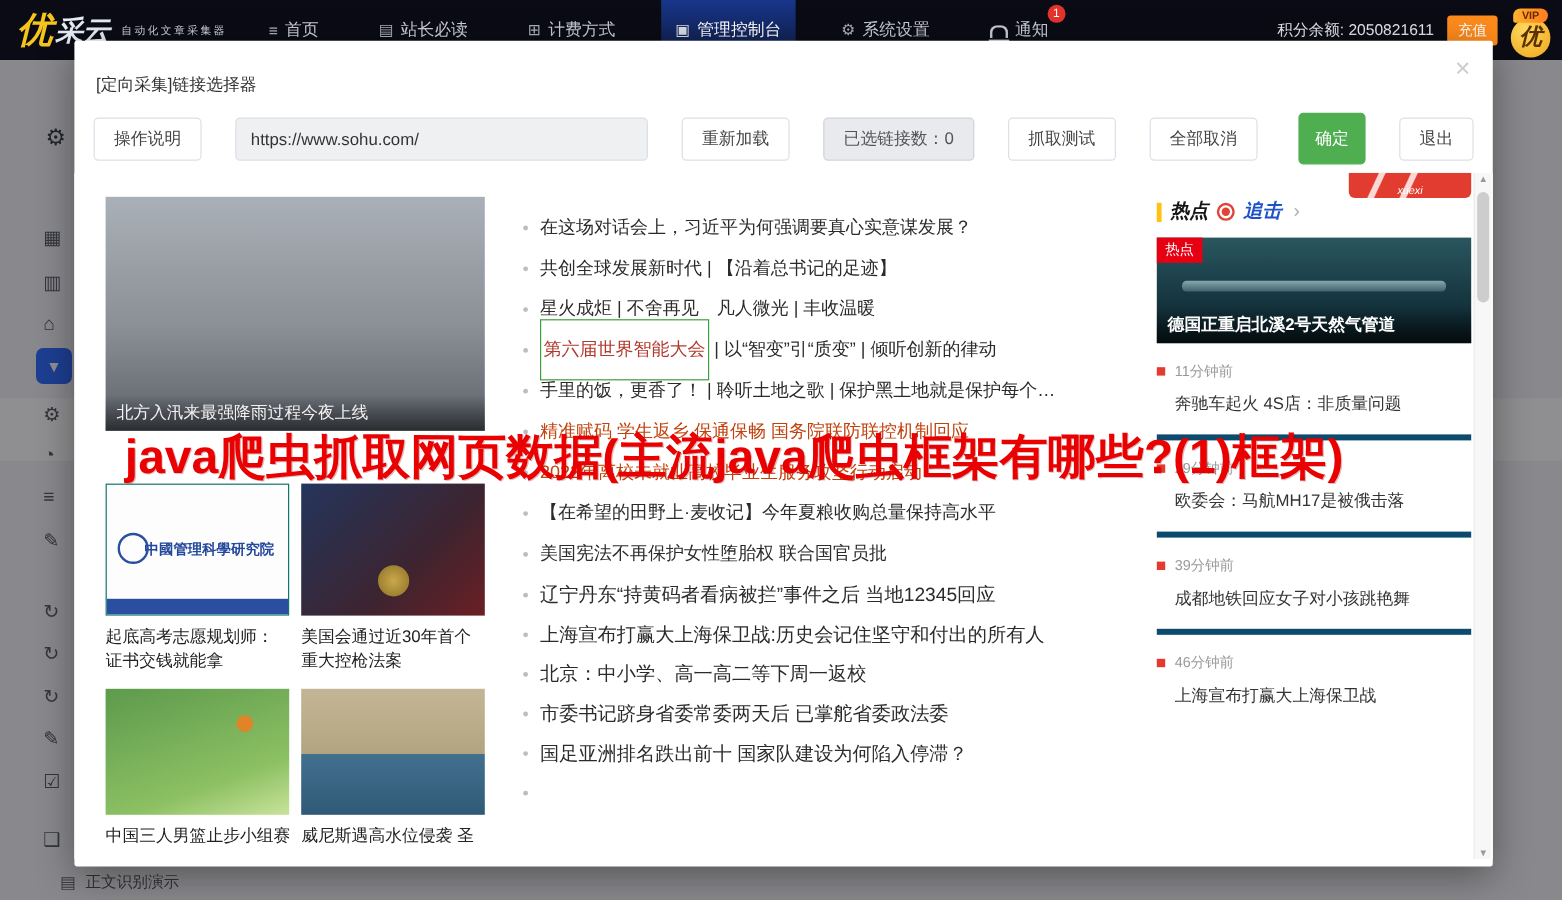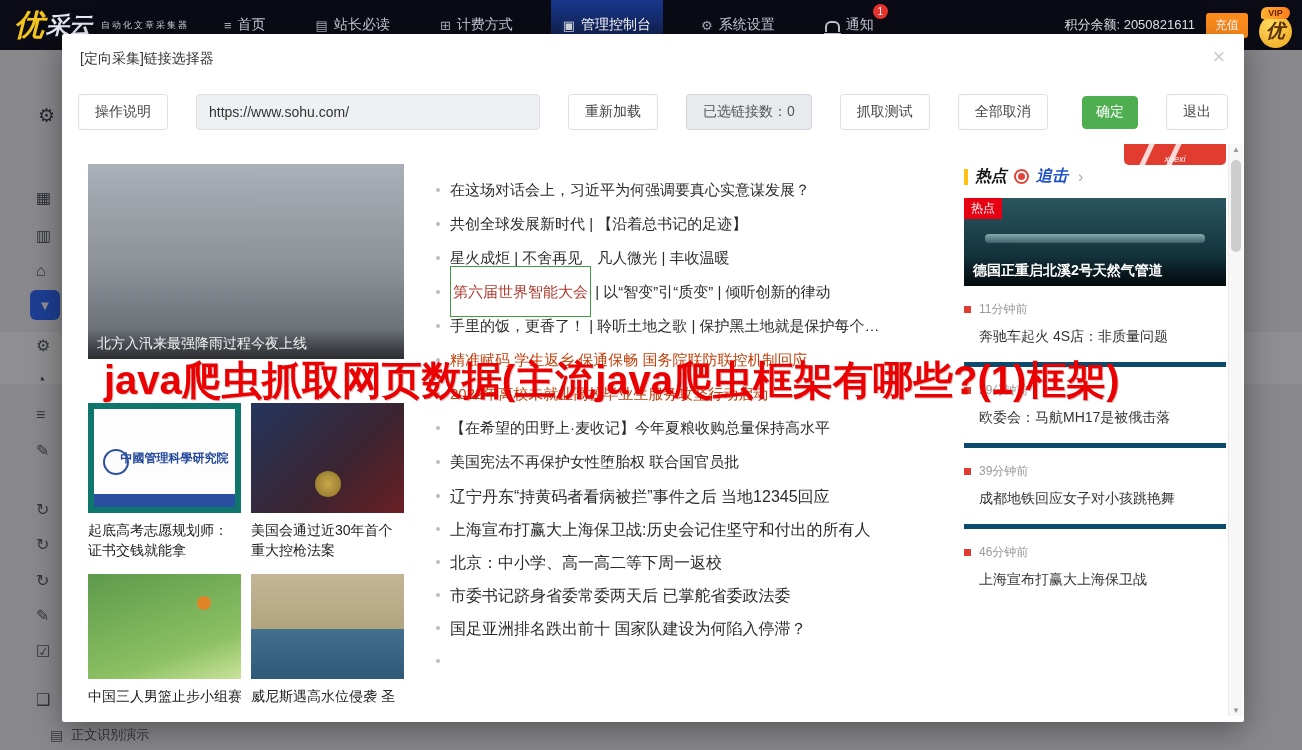--- a/index.html
+++ b/index.html
@@ -38,46 +38,46 @@
   .logo-stack{display:flex;flex-direction:column;align-items:center;}
   .vip{background:linear-gradient(90deg,#ffb12e,#ff7d1f);color:#6d2800;font-size:9px;font-weight:bold;
        border-radius:7px 7px 7px 2px;padding:1px 7px;transform:translateY(4px);z-index:2;}
   .corner-logo{width:33px;height:33px;border-radius:50%;background:radial-gradient(circle at 35% 30%,#ffd95e,#f0a61c);
        color:#5a3100;font-weight:bold;font-size:19px;display:flex;align-items:center;justify-content:center;font-style:italic;}
 
   
   .backdrop{position:absolute;left:0;top:50px;right:0;bottom:0;background:rgba(8,9,14,.45);z-index:10;}
   .modal{position:absolute;left:62px;top:34px;width:1182px;height:688px;background:#fff;z-index:20;
          border-radius:2px;box-shadow:0 8px 32px rgba(0,0,0,.38);}
-  .m-header{height:42px;display:flex;align-items:center;padding:4px 18px;}
+  .m-header{height:42px;display:flex;align-items:center;padding:16px 18px;}
   .m-title{font-size:14px;color:#333;}
   .m-close{position:absolute;top:8px;right:10px;width:30px;height:30px;display:flex;align-items:center;justify-content:center;
            font-size:22px;color:#ccc;cursor:pointer;}
   .m-toolbar{position:absolute;top:60px;left:16px;right:16px;display:flex;align-items:center;gap:28px;}
   .btn{height:36px;padding:0 16px;background:#fff;border:1px solid #dcdfe6;border-radius:4px;font-size:14px;color:#444;
        cursor:pointer;font-family:inherit;white-space:nowrap;}
   .url{width:344px;height:36px;box-sizing:border-box;background:#eef0f2;border:1px solid #dcdfe6;border-radius:4px;
        padding:0 12px;font-size:14px;color:#333;font-family:inherit;}
   .btn-count{background:#e8eaed;color:#555;border-color:#d0d3d9;}
-  .btn-green{background:#4fae50;border-color:#4fae50;color:#fff;margin-left:auto;height:33px;padding:0 13px;border-radius:4px;}
+  .btn-green{background:#4fae50;border-color:#4fae50;color:#fff;margin-left:auto;height:43px;padding:0 13px;border-radius:4px;}
   .m-content{position:absolute;top:110px;left:0;right:0;bottom:6px;overflow:hidden;background:#fff;}
 
   
   .col-left{position:absolute;left:26px;top:20px;width:316px;}
   .feature-card{position:relative;cursor:pointer;}
   .img-rain{height:195px;background:linear-gradient(180deg,#aab0b7 0%,#8b9097 55%,#5d626a 100%);}
   .feature-cap{position:absolute;bottom:0;left:0;right:0;padding:6px 9px;color:#f2f2f2;font-size:14px;
                background:linear-gradient(180deg,rgba(0,0,0,0),rgba(0,0,0,.55));}
   .grid{margin-top:44px;display:grid;grid-template-columns:153px 153px;column-gap:10px;row-gap:14px;}
   .gcard{cursor:pointer;}
   .gimg{height:110px;position:relative;overflow:hidden;}
   .gcard:nth-child(3) .gimg,.gcard:nth-child(4) .gimg{height:105px;}
   .gcap{font-size:14px;color:#222;line-height:20px;margin-top:7px;height:40px;overflow:hidden;}
   .gcap.one{white-space:nowrap;height:20px;}
-  .academy{background:#fdfdfd;border:6px solid #0f766e;box-sizing:border-box;display:flex;align-items:center;justify-content:center;}
+  .academy{background:#fdfdfd;border:1px solid #0f766e;box-sizing:border-box;display:flex;align-items:center;justify-content:center;}
   .acad-emblem{position:absolute;left:9px;top:40px;width:22px;height:22px;border:2px solid #2a4fa0;border-radius:50%;}
   .acad-text{color:#23489c;font-weight:bold;font-size:12px;margin-left:20px;}
   .acad-strip{position:absolute;left:0;right:0;bottom:0;height:13px;background:#2a4fa0;}
   .biden{background:linear-gradient(135deg,#24355c 0%,#3c2430 60%,#6b1f24 100%);}
   .seal{position:absolute;left:50%;bottom:16px;transform:translateX(-50%);width:26px;height:26px;border-radius:50%;
         background:radial-gradient(circle,#caa84c,#8a6f25);}
   .bball{background:linear-gradient(160deg,#5d9a4c,#8cc063 70%,#c9e39a);}
   .ball{position:absolute;right:30px;top:22px;width:14px;height:14px;border-radius:50%;background:#e08428;}
   .venice{background:linear-gradient(180deg,#c4b596 0%,#b3a480 52%,#42708e 52%,#2f5a77 100%);}
 

